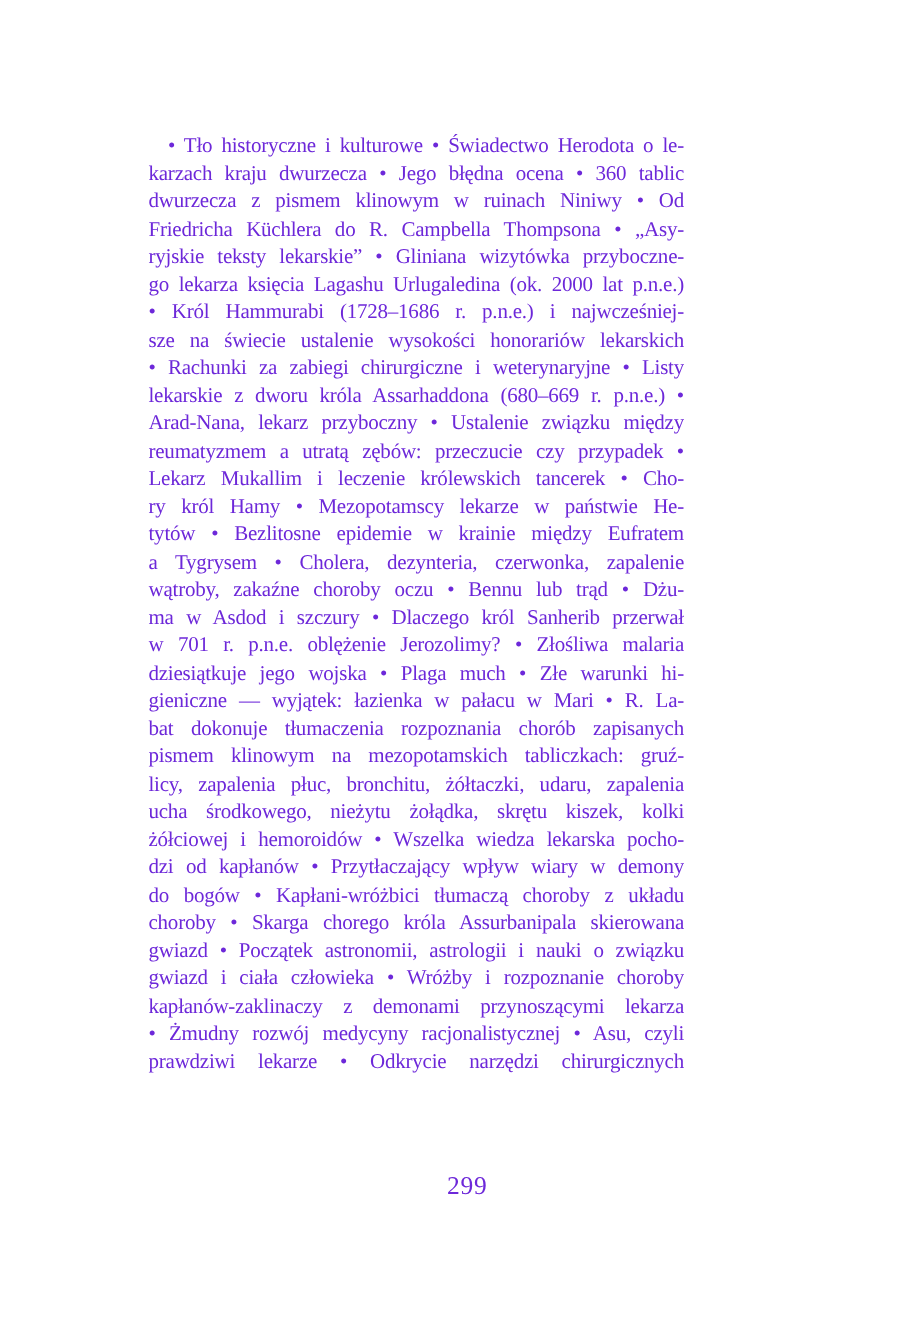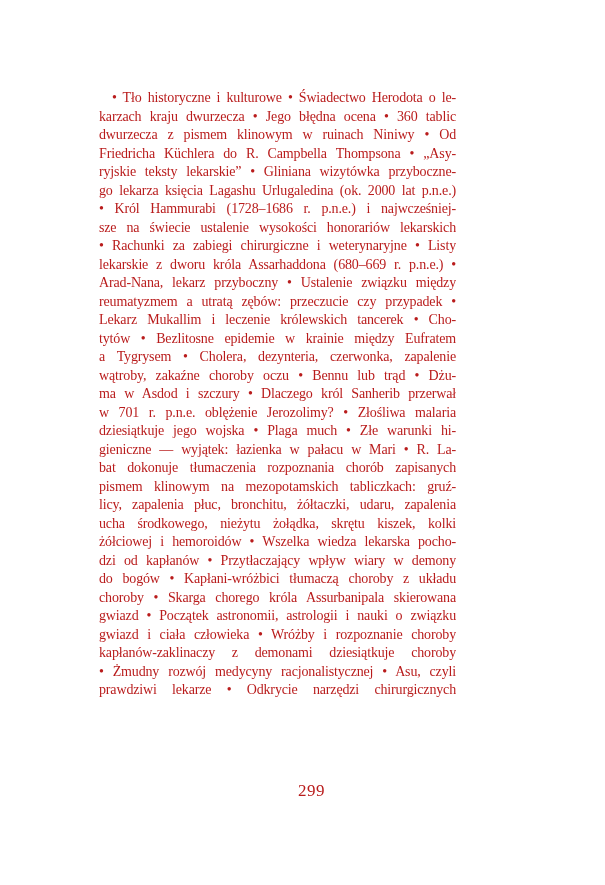--- a/index.html
+++ b/index.html
@@ -7,21 +7,21 @@
     padding: 0;
     background: #ffffff;
   }
   .page {
     position: relative;
     width: 605px;
     height: 885px;
     background: #ffffff;
     overflow: hidden;
     font-family: "Liberation Serif", "DejaVu Serif", serif;
-    color: #b91c1c;
+    color: #6d28d9;
   }
   .text-block {
     position: absolute;
     left: 99px;
     top: 89px;
     width: 357px;
   }
   .text-line {
     font-size: 14px;
     line-height: 18.5px;
@@ -57,35 +57,36 @@
       <div class="text-line">Friedricha Küchlera do R. Campbella Thompsona • „Asy-</div>
       <div class="text-line">ryjskie teksty lekarskie” • Gliniana wizytówka przyboczne-</div>
       <div class="text-line">go lekarza księcia Lagashu Urlugaledina (ok. 2000 lat p.n.e.)</div>
       <div class="text-line">• Król Hammurabi (1728–1686 r. p.n.e.) i najwcześniej-</div>
       <div class="text-line">sze na świecie ustalenie wysokości honorariów lekarskich</div>
       <div class="text-line">• Rachunki za zabiegi chirurgiczne i weterynaryjne • Listy</div>
       <div class="text-line">lekarskie z dworu króla Assarhaddona (680–669 r. p.n.e.) •</div>
       <div class="text-line">Arad-Nana, lekarz przyboczny • Ustalenie związku między</div>
       <div class="text-line">reumatyzmem a utratą zębów: przeczucie czy przypadek •</div>
       <div class="text-line">Lekarz Mukallim i leczenie królewskich tancerek • Cho-</div>
+      <div class="text-line">ry król Hamy • Mezopotamscy lekarze w państwie He-</div>
       <div class="text-line">tytów • Bezlitosne epidemie w krainie między Eufratem</div>
       <div class="text-line">a Tygrysem • Cholera, dezynteria, czerwonka, zapalenie</div>
       <div class="text-line">wątroby, zakaźne choroby oczu • Bennu lub trąd • Dżu-</div>
       <div class="text-line">ma w Asdod i szczury • Dlaczego król Sanherib przerwał</div>
       <div class="text-line">w 701 r. p.n.e. oblężenie Jerozolimy? • Złośliwa malaria</div>
       <div class="text-line">dziesiątkuje jego wojska • Plaga much • Złe warunki hi-</div>
       <div class="text-line">gieniczne — wyjątek: łazienka w pałacu w Mari • R. La-</div>
       <div class="text-line">bat dokonuje tłumaczenia rozpoznania chorób zapisanych</div>
       <div class="text-line">pismem klinowym na mezopotamskich tabliczkach: gruź-</div>
       <div class="text-line">licy, zapalenia płuc, bronchitu, żółtaczki, udaru, zapalenia</div>
       <div class="text-line">ucha środkowego, nieżytu żołądka, skrętu kiszek, kolki</div>
       <div class="text-line">żółciowej i hemoroidów • Wszelka wiedza lekarska pocho-</div>
       <div class="text-line">dzi od kapłanów • Przytłaczający wpływ wiary w demony</div>
       <div class="text-line">do bogów • Kapłani-wróżbici tłumaczą choroby z układu</div>
       <div class="text-line">choroby • Skarga chorego króla Assurbanipala skierowana</div>
       <div class="text-line">gwiazd • Początek astronomii, astrologii i nauki o związku</div>
       <div class="text-line">gwiazd i ciała człowieka • Wróżby i rozpoznanie choroby</div>
-      <div class="text-line">kapłanów-zaklinaczy z demonami dziesiątkuje choroby</div>
+      <div class="text-line">kapłanów-zaklinaczy z demonami przynoszącymi lekarza</div>
       <div class="text-line">• Żmudny rozwój medycyny racjonalistycznej • Asu, czyli</div>
       <div class="text-line">prawdziwi lekarze • Odkrycie narzędzi chirurgicznych</div>
     </div>
   <div class="folio">299</div>
 </div>
 
 </body></html>

